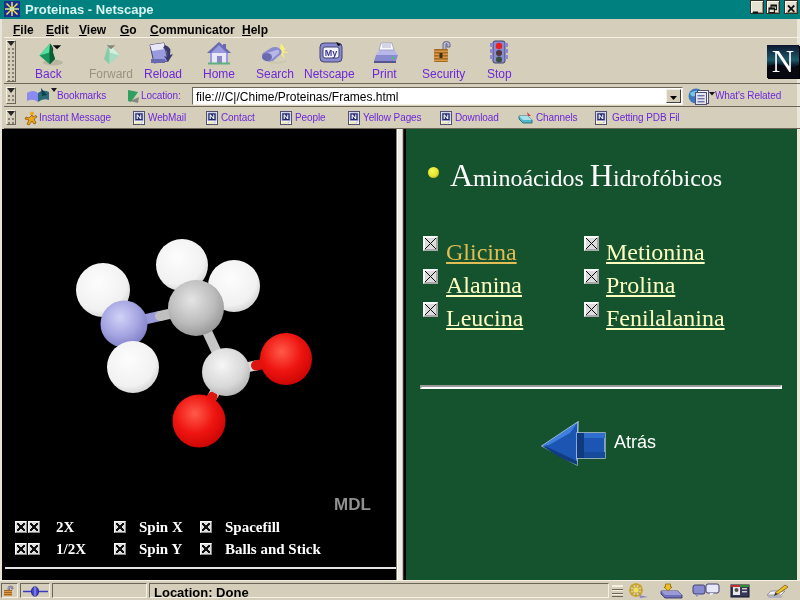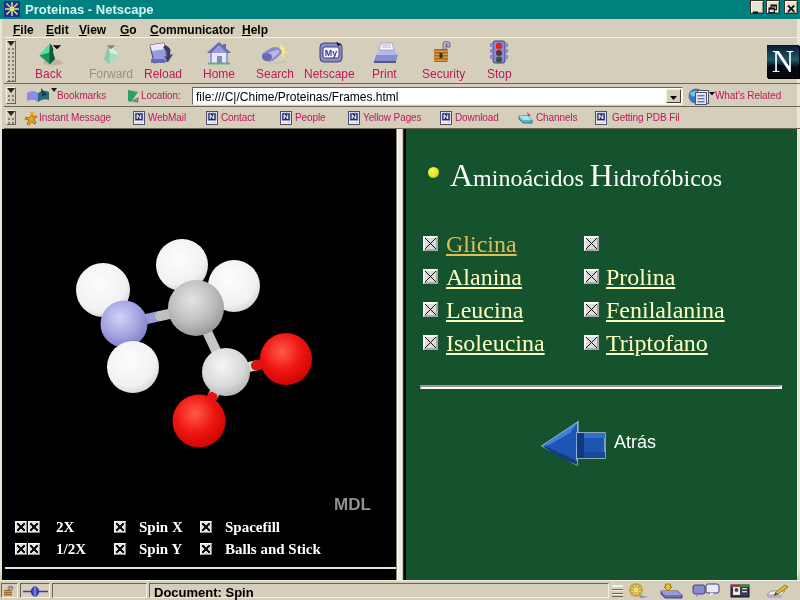--- a/index.html
+++ b/index.html
@@ -1,37 +1,37 @@
 <!DOCTYPE html>
 <html><head>
 <meta charset="utf-8">
 <style>
 * { margin:0; padding:0; box-sizing:border-box; }
 html,body { width:800px; height:600px; overflow:hidden; }
 body { font-family:"Liberation Sans", sans-serif; background:#d5ceba; position:relative; }
 .abs { position:absolute; }
 #root { position:absolute; top:0; left:0; width:800px; height:584px;
-  background:#d5ceba; border-left:2px solid #e8e4d8; border-right:3px solid #eae6da;border-radius:16px; }
+  background:#d5ceba; border-left:2px solid #e8e4d8; border-right:3px solid #eae6da; }
 
 #titlebar { position:absolute; left:-2px; top:0px; width:800px; height:19px; background:#00807e; }
 #titletext { position:absolute; left:25px; top:2px; color:#d8f4f0; font-size:13px; font-weight:bold; }
 .winbtn { position:absolute; top:0px; width:14px; height:14px; background:#e6e2d2;
   border:1px solid #35302a; box-shadow:inset 1px 1px 0 #faf6ea, inset -1px -1px 0 #97917e; }
 
 #menubar { position:absolute; left:8px; top:20px; width:796px; height:17px; }
 #menubar span { position:absolute; top:3px; font-size:12px; font-weight:bold; color:#000; }
 u { text-decoration:underline; }
 .gripper { position:absolute; left:2px; width:10px;
   border-top:1px solid #f4f0e4; border-left:1px solid #f4f0e4; border-right:1px solid #6b6658; border-bottom:1px solid #6b6658;
   background-color:#d5ceba;
   background-image:radial-gradient(circle at 1px 1px,#87816f 1px,transparent 1.2px);
   background-size:4px 4px; background-position:1px 3px; }
 .gripper::before { content:""; position:absolute; left:0px; top:0px; width:8px; height:5px; background:#d5ceba; }
 .gripper::after { content:""; position:absolute; left:0px; top:0px; border-left:4px solid transparent; border-right:4px solid transparent; border-top:5px solid #262626; }
-.toollabel { font-size:12px; color:#be185d; }
+.toollabel { font-size:12px; color:#6d28d9; }
 #locbar .toollabel, #persbar .toollabel { font-size:10px; letter-spacing:-0.1px; }
 
 #content { position:absolute; left:2px; top:129px; width:792px; height:451px; background:#000; }
 #leftframe  { position:absolute; left:0px; top:0px; width:392px; height:451px; background:#000; }
 #framesep { position:absolute; left:392px; top:0px; width:8px; height:451px; background:#efede6;
   border-left:1px solid #8a8577; border-right:1px solid #35302a;
   box-shadow: inset 1px 0 0 #fffef8, inset -1px 0 0 #c5c1b4; }
 #rightframe { position:absolute; left:402px; top:0px; width:391px; height:451px; background:#14532d; }
 
 #statusbar { position:absolute; left:-2px; top:580px; width:800px; height:20px; background:#d5ceba; border-top:1px solid #f4f0e4; }
@@ -45,21 +45,21 @@
     linear-gradient(-45deg, transparent 42%, #111 42%, #111 58%, transparent 58%); }
 .ctrltext { position:absolute; font-family:"Liberation Serif", serif; font-weight:bold; color:#fff; font-size:15px;margin-left:12px; }
 .lrow { position:absolute; left:0; width:393px; height:30px; }
 .xb { position:absolute; top:6px; width:15px; height:15px; background:#dcdcdc;
   border-top:2px solid #fdfdfd; border-left:2px solid #fdfdfd; border-right:2px solid #a8a8a8; border-bottom:2px solid #a8a8a8; }
 .xb::before { content:""; position:absolute; left:0px; top:0px; width:11px; height:11px;
   background:
     linear-gradient(45deg, transparent 45.5%, #111 45.5%, #111 54.5%, transparent 54.5%),
     linear-gradient(-45deg, transparent 45.5%, #111 45.5%, #111 54.5%, transparent 54.5%);
 }
-.lnk { position:absolute; top:0; line-height:29px; font-family:"Liberation Serif", serif; font-size:24px; color:#ffffc2; text-decoration:underline; }
+.lnk { position:absolute; top:8px; line-height:29px; font-family:"Liberation Serif", serif; font-size:24px; color:#ffffc2; text-decoration:underline; }
 .g1 { color:#e2bd55; }
 </style>
 </head>
 <body>
 <div id="root">
 
   <div id="titlebar">
     <svg class="abs" style="left:4px;top:1px" width="16" height="16" viewBox="0 0 16 16">
       <rect width="16" height="16" fill="#1a2f8f"></rect>
       <g stroke="#ffe860" stroke-width="1.4" fill="none">
@@ -411,39 +411,34 @@
         <circle cx="6.5" cy="6.5" r="5.5" fill="url(#gy)"></circle>
       </svg>
       <div class="abs serif" style="left:44px;top:30px;width:345px;color:#fff;font-size:24px;line-height:33px;">
         <span style="font-size:32px;">A</span>minoácidos <span style="font-size:32px;">H</span>idrofóbicos
       </div>
 
       <div class="lrow" style="top:101px;">
           <div class="xb" style="left:17px;"></div>
           <a class="lnk g1" style="left:40px;">Glicina</a>
         <div class="xb" style="left:178px;"></div>
+          <a class="lnk" style="left:200px;">Metionina</a>
         </div>
       <div class="lrow" style="top:167px;">
           <div class="xb" style="left:17px;"></div>
           <a class="lnk" style="left:40px;">Leucina</a>
         <div class="xb" style="left:178px;"></div>
           <a class="lnk" style="left:200px;">Fenilalanina</a>
         </div>
       <div class="lrow" style="top:134px;">
           <div class="xb" style="left:17px;"></div>
           <a class="lnk" style="left:40px;">Alanina</a>
         <div class="xb" style="left:178px;"></div>
           <a class="lnk" style="left:200px;">Prolina</a>
         </div>
-      <div class="lrow" style="top:200px;">
-          <div class="xb" style="left:17px;"></div>
-          <a class="lnk" style="left:40px;">Isoleucina</a>
-        <div class="xb" style="left:178px;"></div>
-          <a class="lnk" style="left:200px;">Triptofano</a>
-        </div>
       <div class="abs" style="left:14px;top:256px;width:362px;height:4px;border-top:2px solid #999;border-left:2px solid #999;border-bottom:2px solid #fff;border-right:2px solid #fff;box-sizing:border-box;"></div>
 
       <svg class="abs" style="left:133px;top:288px" width="70" height="52" viewBox="0 0 70 52">
         <polygon points="3,29 39,5 38,48" fill="#1c55b2" stroke="#b8c8e0" stroke-width="1.3"></polygon>
         <polygon points="3,29 39,5 31,16 10,28" fill="#3f7fdd"></polygon>
         <polygon points="3,29 20,40 38,48 38,44 8,30" fill="#123c80"></polygon>
         <polygon points="38,16 66,16 66,41 38,41" fill="#1c55b2" stroke="#b8c8e0" stroke-width="1.3"></polygon>
         <polygon points="38,16 66,16 66,21 38,21" fill="#2e6fd0"></polygon>
         <polygon points="38,16 45,16 45,41 38,41" fill="#113a7c"></polygon>
         <polygon points="45,35 66,35 66,41 45,41" fill="#164a9a"></polygon>
@@ -464,21 +459,21 @@
     </div>
     <div class="sunken" style="left:20px;width:30px;">
       <svg style="position:absolute;left:2px;top:2px" width="25" height="11" viewBox="0 0 25 11">
         <line x1="0" y1="5.5" x2="25" y2="5.5" stroke="#3a3ac0" stroke-width="1.5"></line>
         <ellipse cx="12" cy="5.5" rx="3.4" ry="4.6" fill="#4848d0" stroke="#202080"></ellipse>
         <line x1="12" y1="1" x2="12" y2="10" stroke="#9a9af0" stroke-width="1.2"></line>
       </svg>
     </div>
     <div class="sunken" style="left:52px;width:95px;"></div>
     <div class="sunken" style="left:149px;width:460px;">
-      <span style="position:absolute;left:4px;top:1px;font-size:13px;font-weight:bold;color:#000;">Document: Spin</span>
+      <span style="position:absolute;left:4px;top:1px;font-size:13px;font-weight:bold;color:#000;">Location: Done</span>
     </div>
     <div class="abs" style="left:612px;top:4px;width:11px;height:12px;border-top:1px solid #f4f0e4;border-bottom:1px solid #6b6658;background:repeating-linear-gradient(to bottom,#f4f0e4 0 1px,#d5ceba 1px 3px,#6b6658 3px 4px);"></div>
     <svg class="abs" style="left:627px;top:2px" width="22" height="16" viewBox="0 0 22 16">
       <circle cx="9" cy="7" r="6" fill="none" stroke="#c8a020" stroke-width="1.6"></circle>
       <g stroke="#c8a020" stroke-width="1.4">
         <line x1="9" y1="0" x2="9" y2="14"></line>
           <line x1="2" y1="7" x2="16" y2="7"></line>
         <line x1="4" y1="2" x2="14" y2="12"></line>
           <line x1="14" y1="2" x2="4" y2="12"></line>
       </g>

